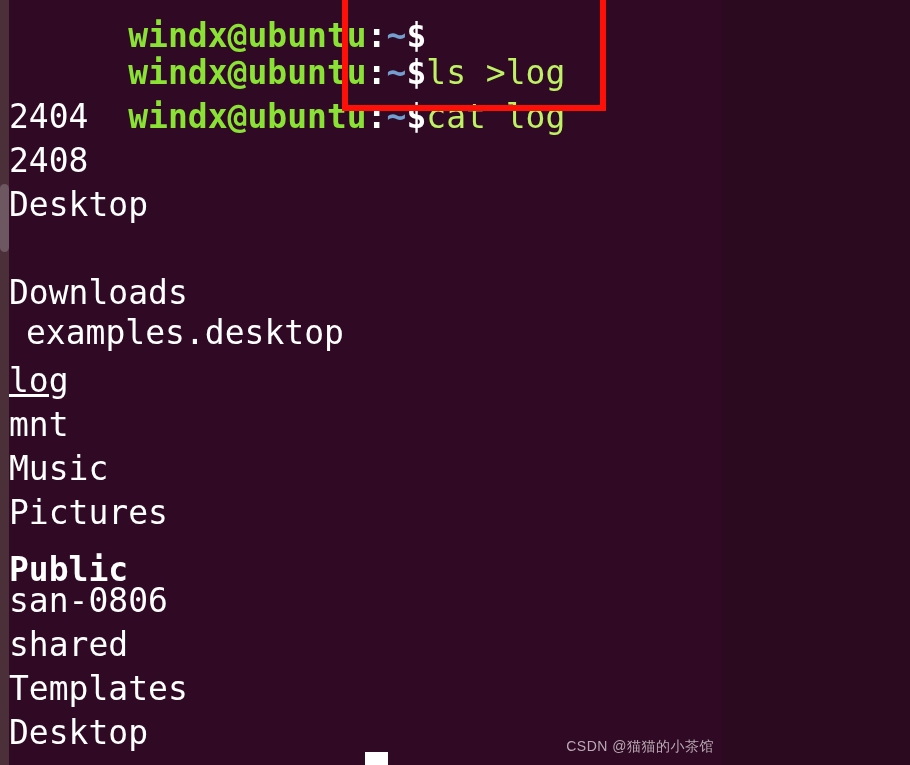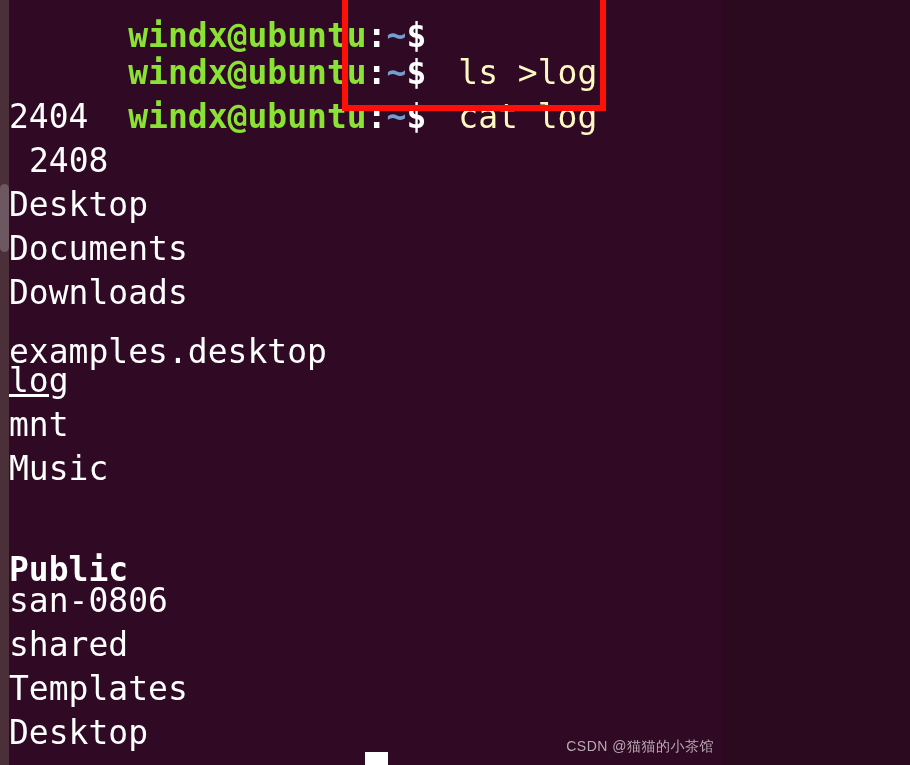--- a/index.html
+++ b/index.html
@@ -64,22 +64,21 @@
   }
   .prompt-tilde {
     color: #729fcf;
     font-weight: bold;
   }
   .prompt-dollar {
     color: #ffffff;
     font-weight: bold;
   }
   .cmd {
-    color: #fef9c3;
-    margin-left: 32px;
+    color: #bef264;
   }
   .output {
     color: #ffffff;
   }
 
   
   #line-top-partial {
     top: -30px;
   }
   #line-bottom-partial {
@@ -137,28 +136,28 @@
 
     <div class="line" style="top:7px;">
       <span class="prompt-user">windx@ubuntu</span><span class="prompt-colon">:</span><span class="prompt-tilde">~</span><span class="prompt-dollar">$</span><span class="cmd">ls &gt;log</span>
     </div>
 
     <div class="line" style="top:51px;">
       <span class="prompt-user">windx@ubuntu</span><span class="prompt-colon">:</span><span class="prompt-tilde">~</span><span class="prompt-dollar">$</span><span class="cmd">cat log</span>
     </div>
 
     <div class="line output" style="top:95px;">2404</div>
-    <div class="line output" style="top:139px;padding-left:20px;">2408</div>
+    <div class="line output" style="top:139px;">2408</div>
     <div class="line output" style="top:183px;">Desktop</div>
-    <div class="line output" style="top:227px;">Documents</div>
     <div class="line output" style="top:271px;">Downloads</div>
-    <div class="line output" style="top:330px;">examples.desktop</div>
+    <div class="line output" style="top:311px;margin-left:17px;">examples.desktop</div>
     <div class="line output" style="top:359px;text-decoration:underline;">log</div>
     <div class="line output" style="top:403px;">mnt</div>
     <div class="line output" style="top:447px;">Music</div>
+    <div class="line output" style="top:491px;">Pictures</div>
     <div class="line output" style="top:548px;font-weight:bold;">Public</div>
     <div class="line output" style="top:579px;">san-0806</div>
     <div class="line output" style="top:623px;">shared</div>
     <div class="line output" style="top:667px;">Templates</div>
     <div class="line output" style="top:711px;">Desktop</div>
 
     <div class="line" id="line-bottom-partial">
       
     </div>
 

